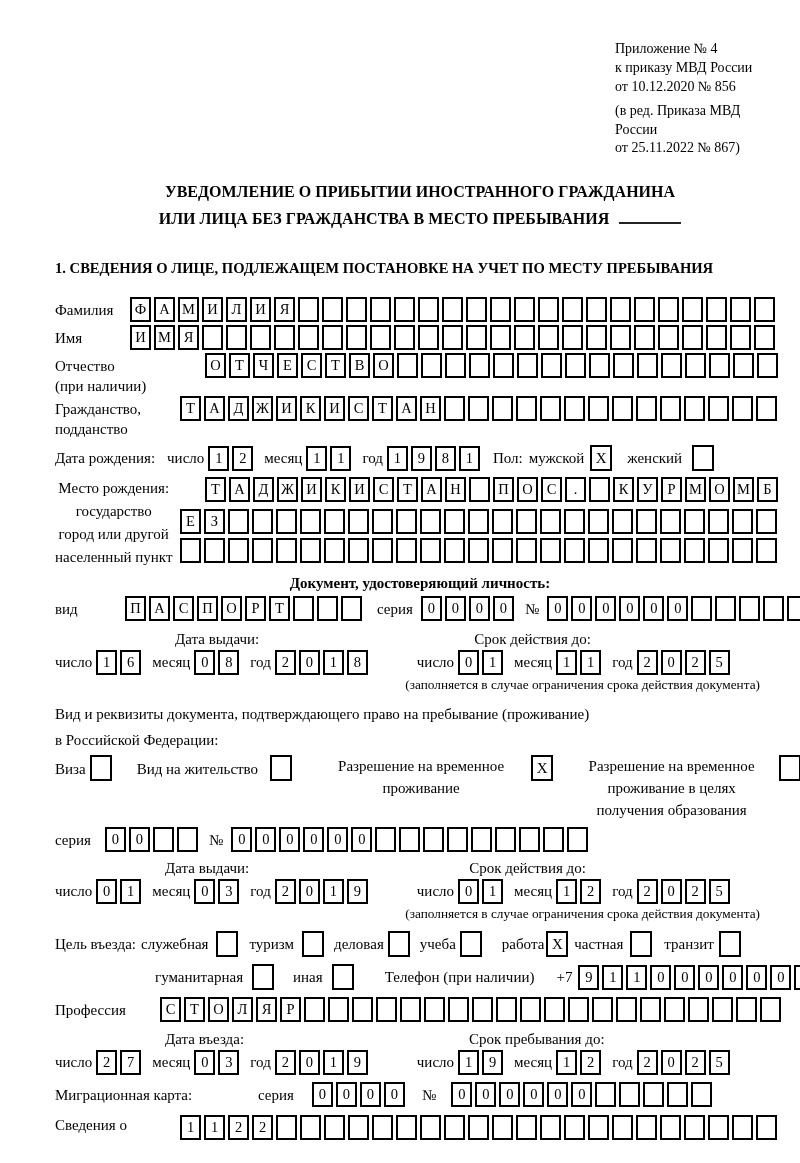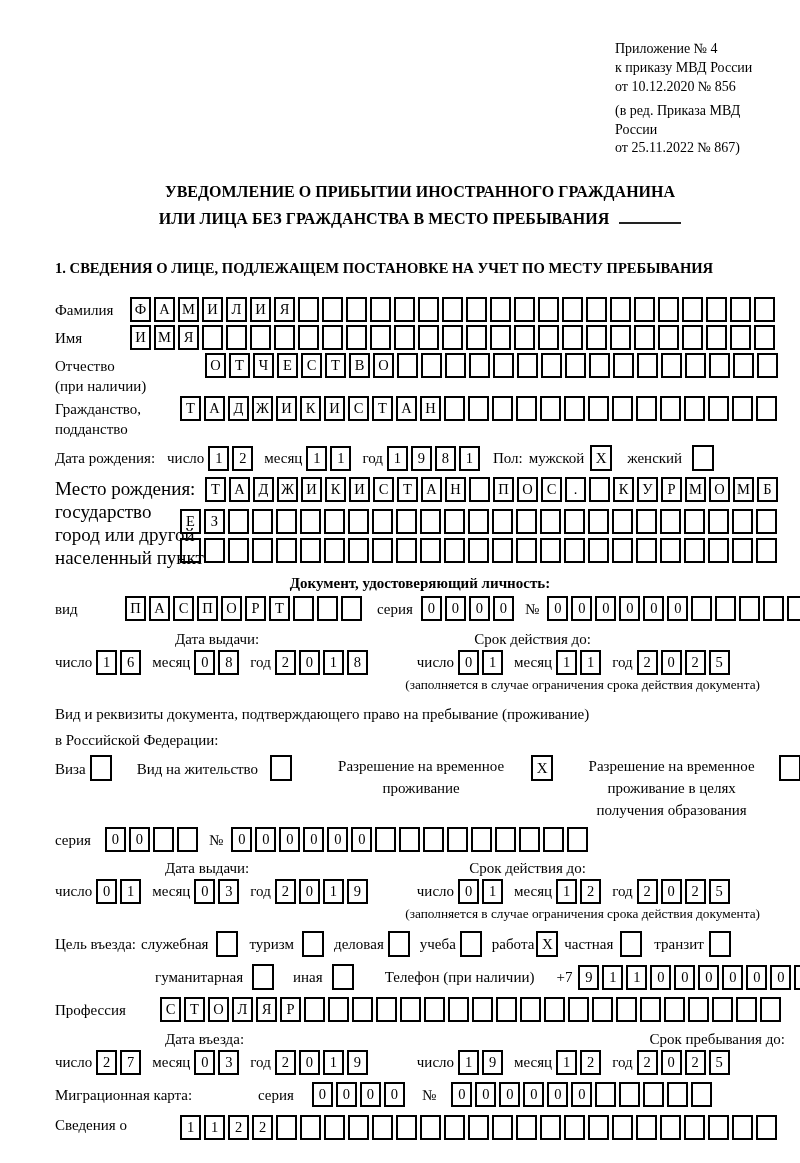--- a/index.html
+++ b/index.html
@@ -20,21 +20,21 @@
         display:inline-flex;align-items:center;justify-content:center;font-size:14.5px;background:#fff;}
   .cb .cell{width:22px;height:26px;font-size:15px;}
   .dg{display:flex;align-items:center;flex:none;}
   .dg .dlbl{font-size:15px;margin-right:4px;flex:none;}
   .dg .cells{margin-right:8px;}
   .note{font-size:13.3px;text-align:right;padding-right:25px;margin-top:2px;}
   .ctr{text-align:center;}
   .bold{font-weight:bold;}
   .opt-multiline{font-size:15px;line-height:22px;text-align:center;flex:none;}
   .bp-block{position:relative;min-height:96px;margin-top:6px;}
-  .bp-labels{position:absolute;left:0;top:0;font-size:19px;line-height:23px;}
+  .bp-labels{position:absolute;left:0;top:0;font-size:15px;line-height:23px;text-align:center;}
   .rep-block{position:relative;min-height:128px;margin-top:4px;}
   .rep-labels{position:absolute;left:0;top:0;font-size:15px;line-height:21.5px;}
 </style>
 </head>
 <body>
 
 <div class="page">
 
   <div class="hdr">
     <div>Приложение № 4</div>
@@ -507,21 +507,21 @@
         <span class="cell"></span>
       </span>
     <span class="lbl2" style="margin-left:7px;margin-right:4px;">деловая</span>
     <span class="cells cb">
         <span class="cell"></span>
       </span>
     <span class="lbl2" style="margin-left:7px;margin-right:4px;">учеба</span>
     <span class="cells cb">
         <span class="cell"></span>
       </span>
-    <span class="lbl2" style="margin-left:7px;margin-right:2px;">работа</span>
+    <span class="lbl2" style="margin-left:17px;margin-right:2px;">работа</span>
     <span class="cells cb">
         <span class="cell">X</span>
       </span>
     <span class="lbl2" style="margin-left:3px;margin-right:7px;">частная</span>
     <span class="cells cb">
         <span class="cell"></span>
       </span>
     <span class="lbl2" style="margin-left:9px;margin-right:5px;">транзит</span>
     <span class="cells cb">
         <span class="cell"></span>
@@ -578,21 +578,21 @@
         <span class="cell"></span>
         <span class="cell"></span>
         <span class="cell"></span>
         <span class="cell"></span>
         <span class="cell"></span>
         <span class="cell"></span>
         <span class="cell"></span>
       </span>
   </div>
 
-  <div class="frow" style="margin-bottom:1px;justify-content:space-between;">
+  <div class="frow" style="margin-bottom:1px;">
     <span class="lbl2" style="margin-left:110px;">Дата въезда:</span>
     <span class="lbl2" style="margin-left:225px;">Срок пребывания до:</span>
   </div>
   <div class="frow vcenter" style="margin-bottom:7px;">
     <span class="dg">
       <span class="dlbl">число</span>
       <span class="cells">
           <span class="cell">2</span>
           <span class="cell">7</span>
         </span>

